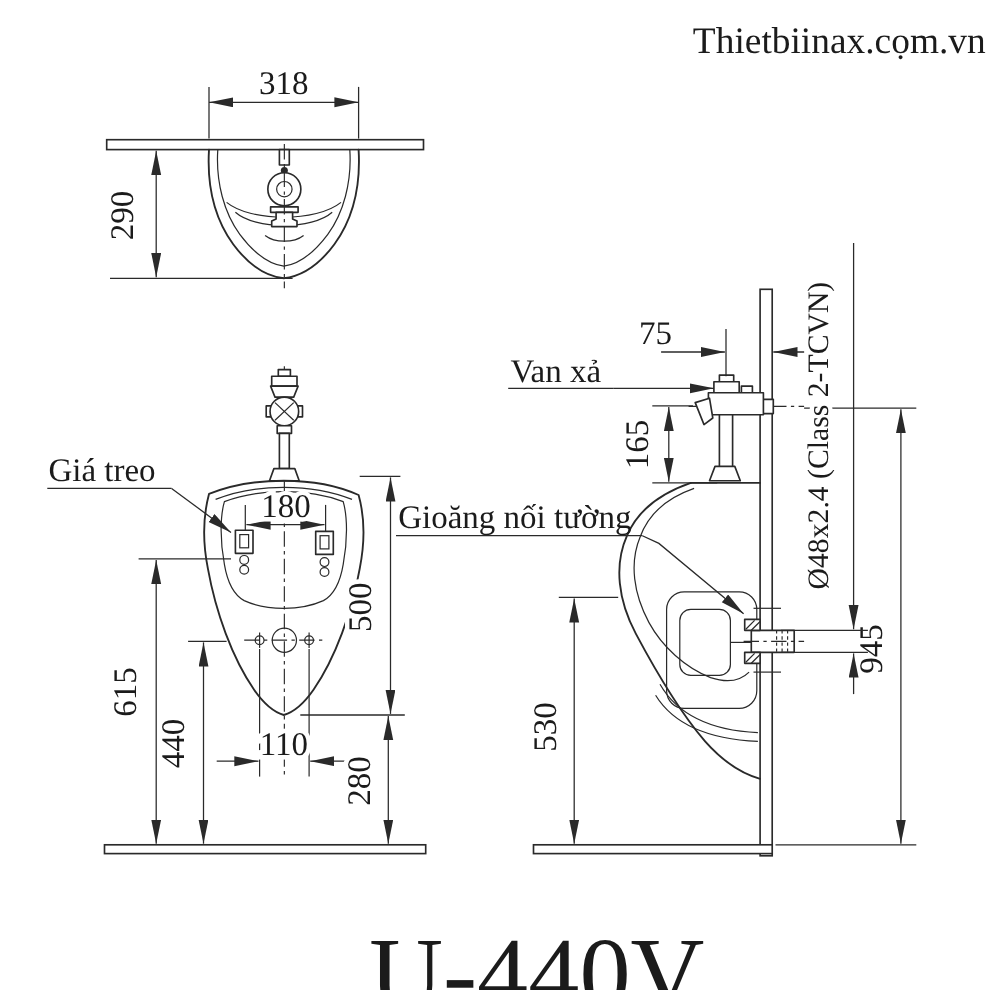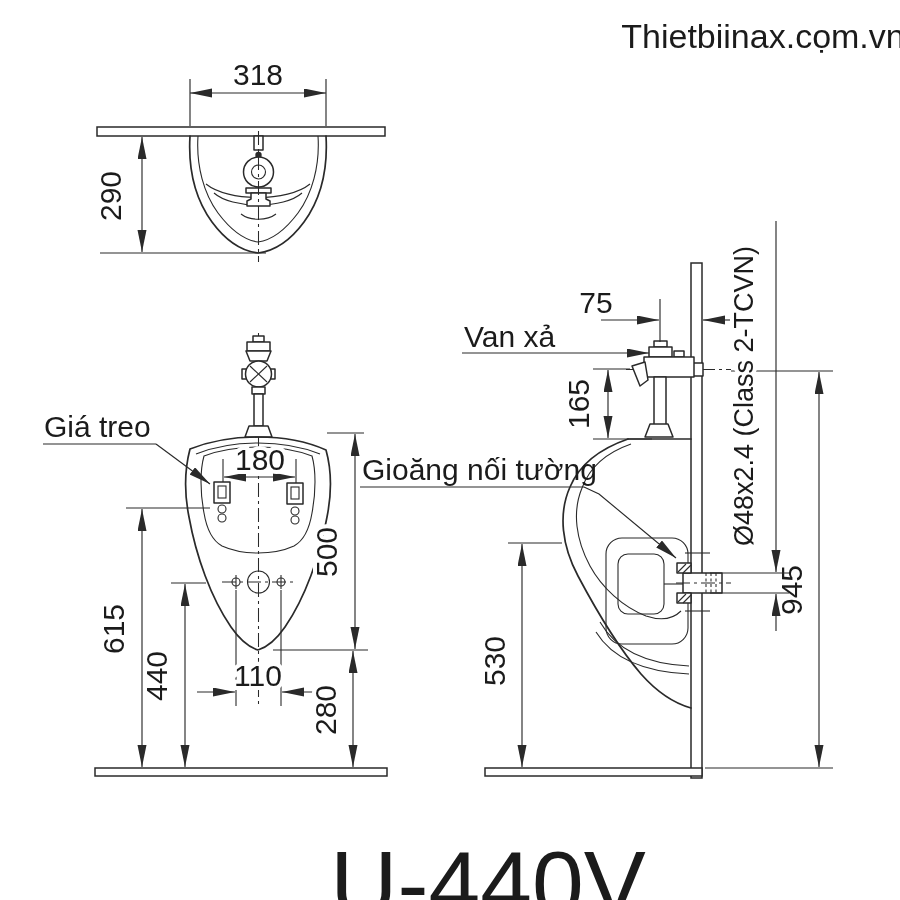--- a/index.html
+++ b/index.html
@@ -1,18 +1,18 @@
 <!DOCTYPE html>
 <html style="--line: #2a2a2a; --bg: #ffffff;"><head>
 <meta charset="utf-8">
 <style>
   :root { --line:#2a2a2a; --bg:#ffffff; }
   html,body { margin:0; padding:0; background:#fff; }
   #stage { width:900px; height:900px; background:var(--bg); position:relative; overflow:hidden;
-           font-family:Liberation Sans, sans-serif; }
+           font-family:Liberation Serif, serif; }
   svg { display:block; }
   .ol  { fill:none; stroke:var(--line); stroke-width:1.7; stroke-linecap:round; stroke-linejoin:round; }
   .thin{ fill:none; stroke:var(--line); stroke-width:1.1; }
   .dim { fill:none; stroke:var(--line); stroke-width:1.15; }
   .cl  { fill:none; stroke:var(--line); stroke-width:1.05; stroke-dasharray:14 4 3 4; }
   .dash{ fill:none; stroke:var(--line); stroke-width:1.05; stroke-dasharray:3 2.5; }
   .bar { fill:#fff; stroke:var(--line); stroke-width:1.5; }
   .part{ fill:#fff; stroke:var(--line); stroke-width:1.5; stroke-linejoin:round; }
   .fillb{ fill:var(--line); stroke:none; }
   text { fill:#1b1b1b; }

